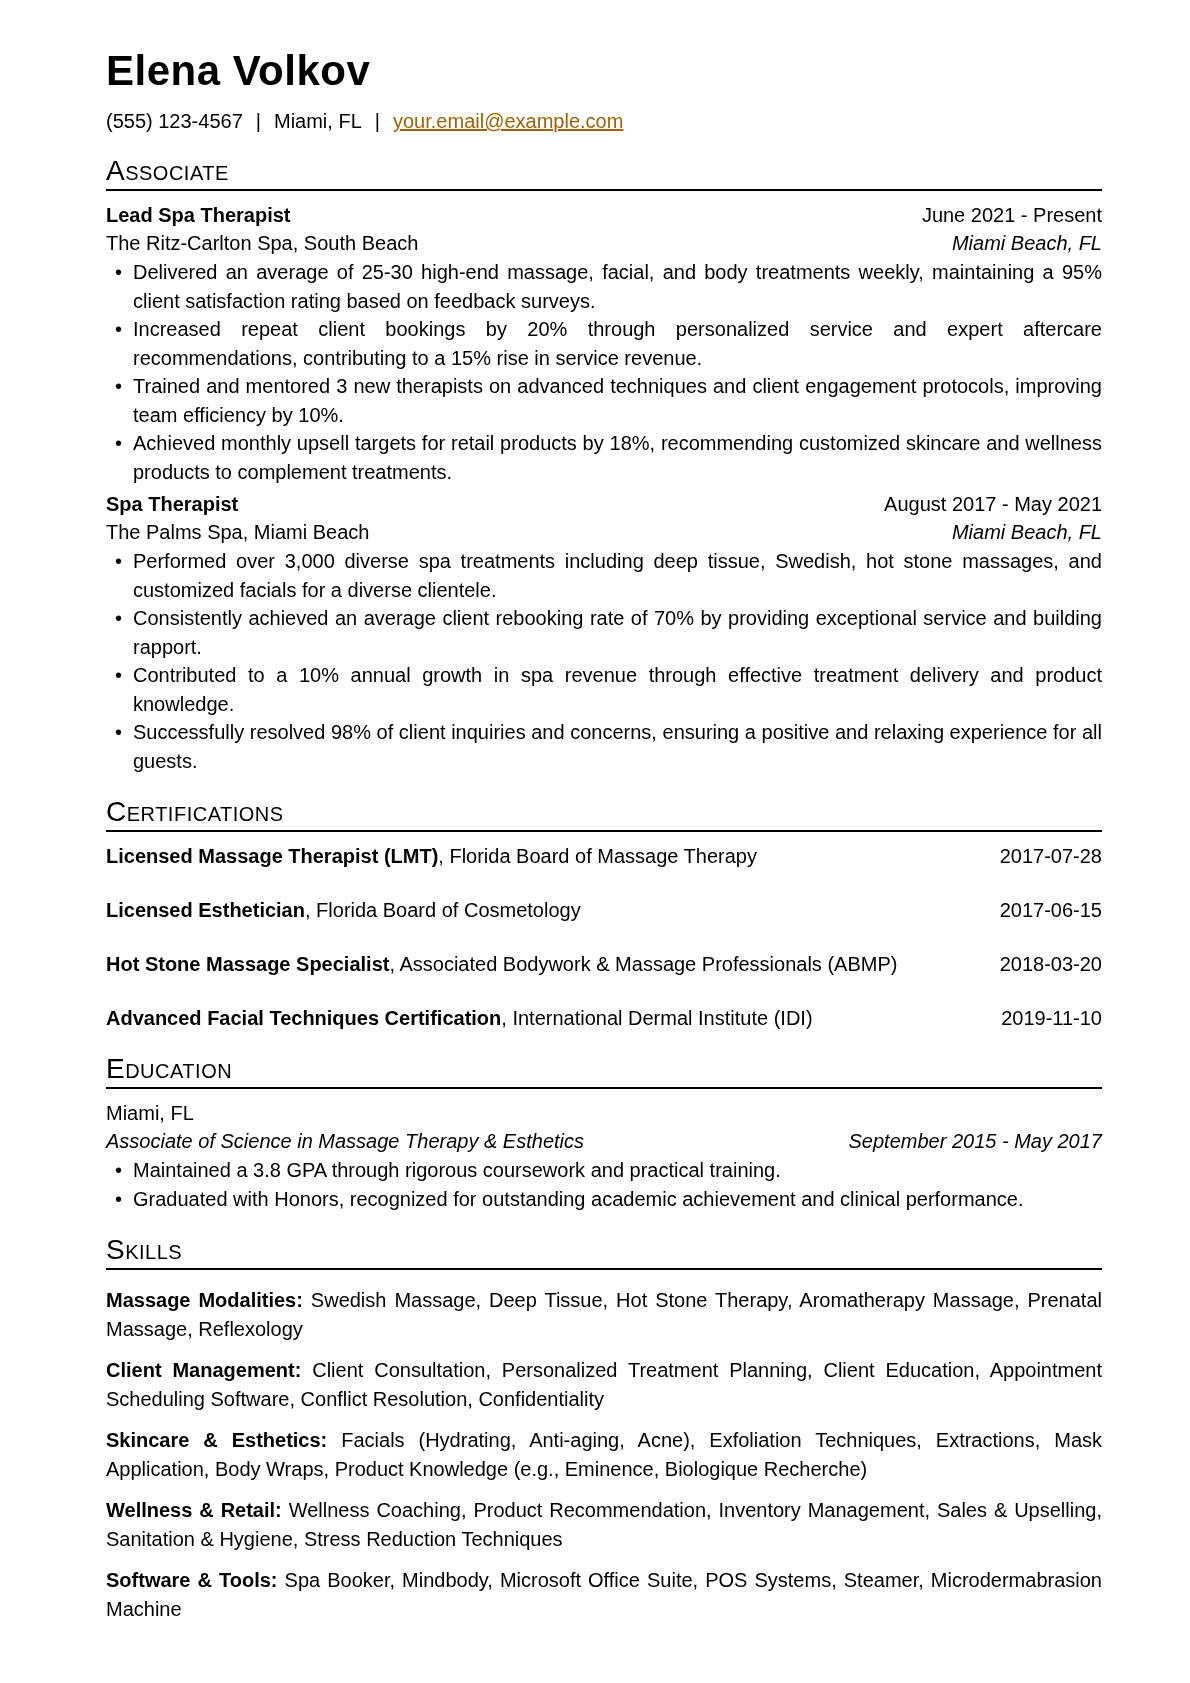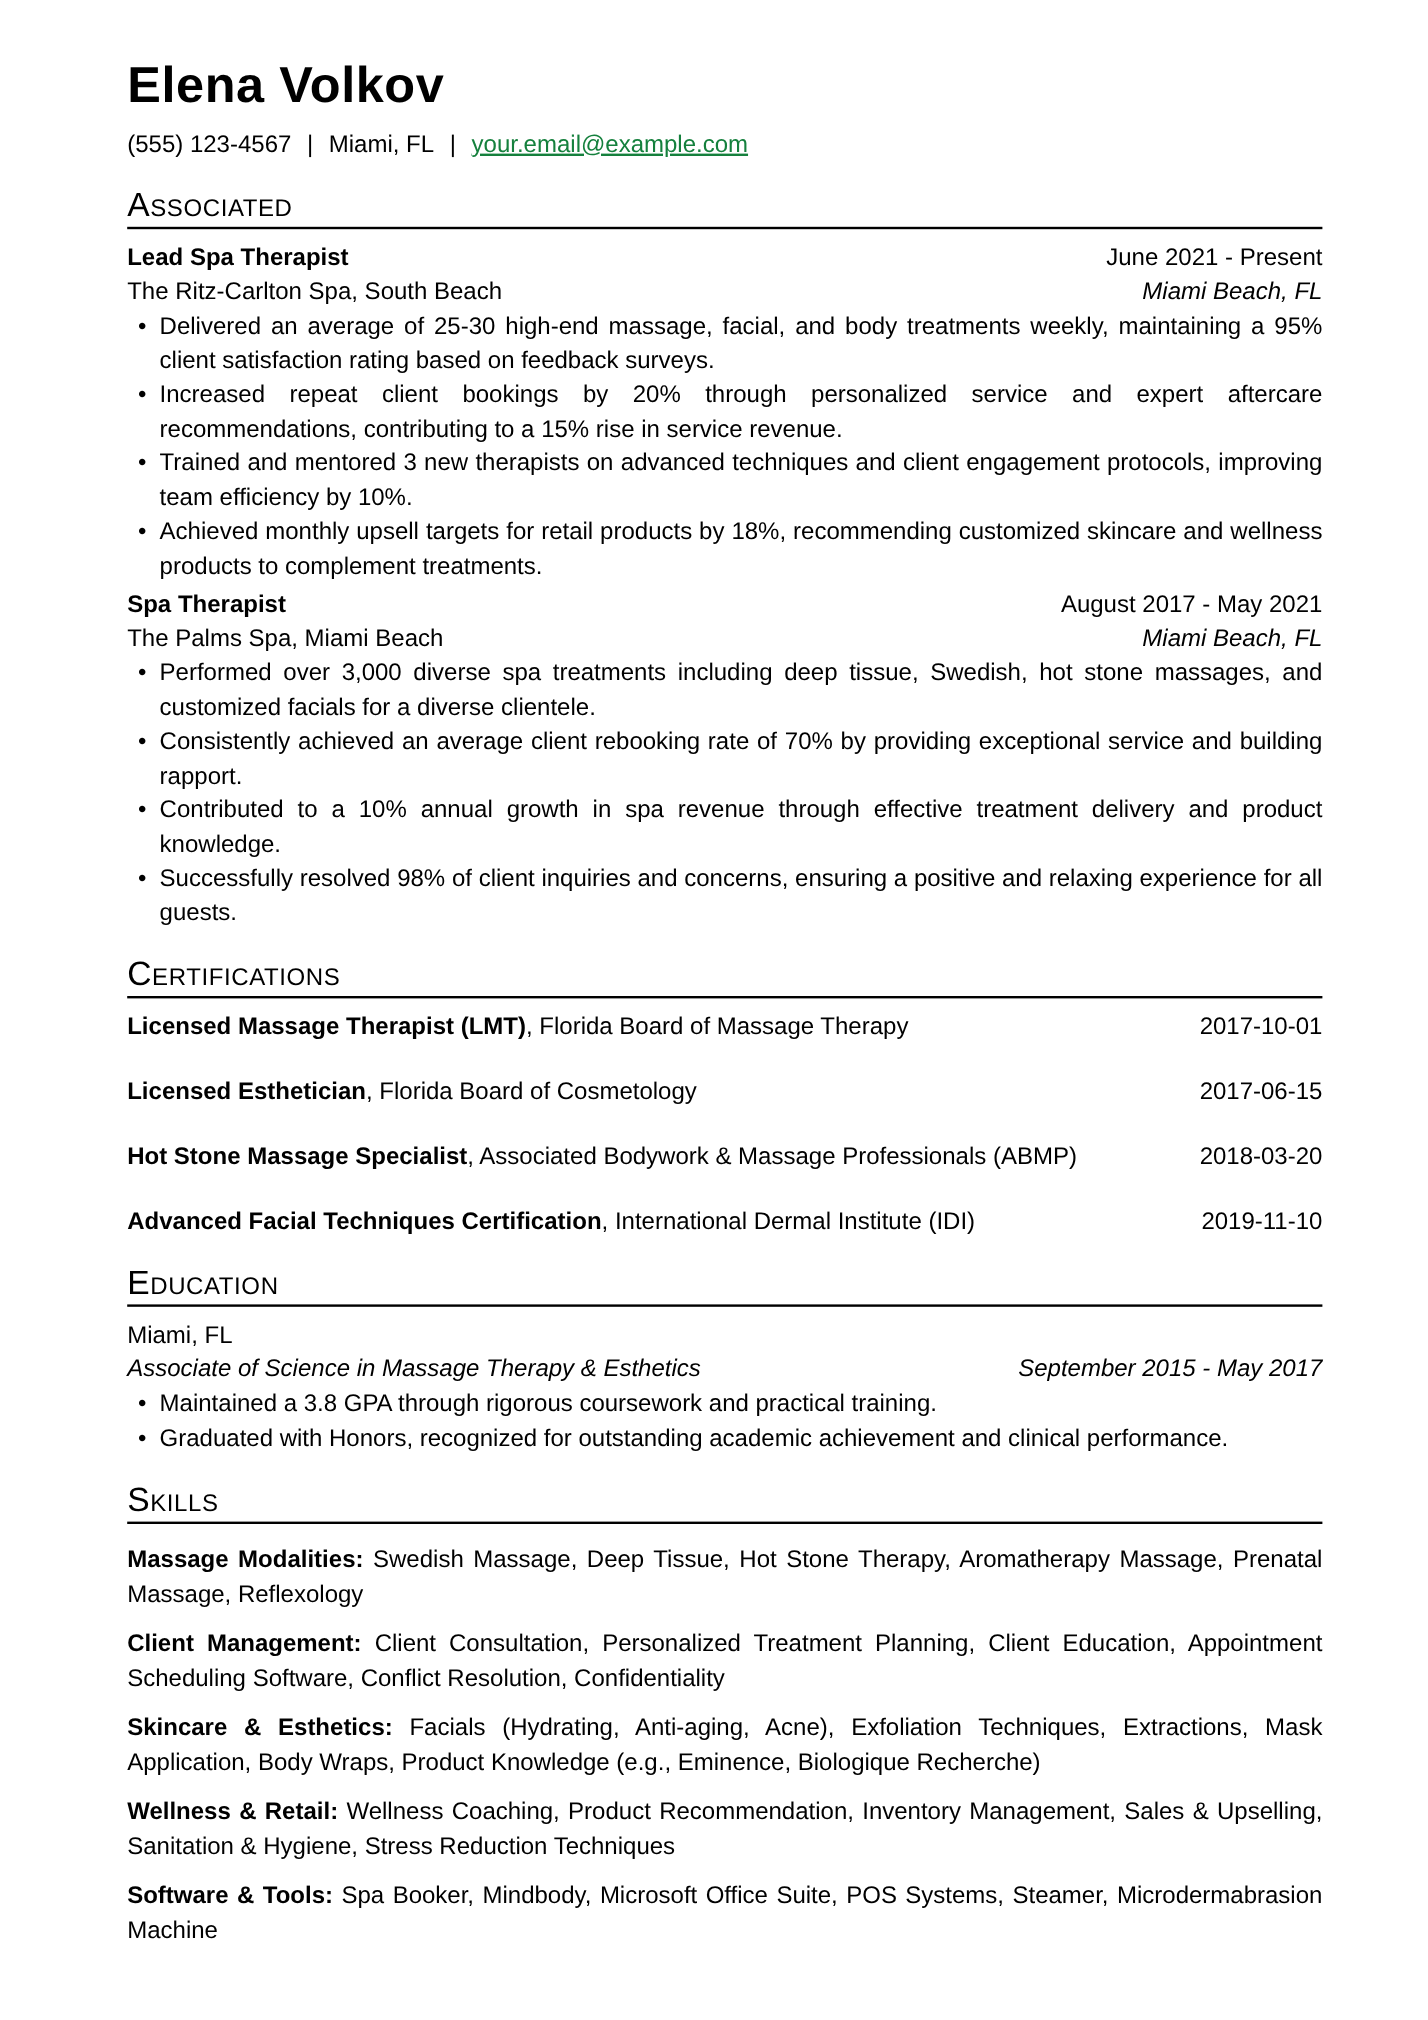--- a/index.html
+++ b/index.html
@@ -21,21 +21,21 @@
     margin: 0 0 14px 0;
     line-height: 1.1;
     letter-spacing: 0.5px;
   }
   .contact-line {
     font-size: 20px;
     line-height: 26px;
     margin-bottom: 18px;
   }
   .contact-sep { margin: 0 13px; }
-  .email-link { color: #15803d; text-decoration: underline; cursor: pointer; }
+  .email-link { color: #a16207; text-decoration: underline; cursor: pointer; }
 
   
   .section-heading {
     font-variant: small-caps;
     font-weight: normal;
     font-size: 28px;
     line-height: 30px;
     letter-spacing: 0.5px;
     margin: 22px 0 0 0;
     padding-bottom: 3px;
@@ -102,21 +102,21 @@
 </head>
 <body>
 
 <div class="page">
 
   <h1 class="name">Elena Volkov</h1>
   <div class="contact-line">
     <span>(555) 123-4567</span><span class="contact-sep">|</span><span>Miami, FL</span><span class="contact-sep">|</span><a class="email-link">your.email@example.com</a>
   </div>
 
-  <h2 class="section-heading">Associated</h2>
+  <h2 class="section-heading">Associate</h2>
   <div class="section-body">
 
     <div class="job">
       <div class="row">
         <span class="job-title">Lead Spa Therapist</span>
         <span class="job-dates">June 2021 - Present</span>
       </div>
       <div class="row">
         <span class="job-company">The Ritz-Carlton Spa, South Beach</span>
         <span class="job-location">Miami Beach, FL</span>
@@ -145,21 +145,21 @@
         <div class="bullet">Successfully resolved 98% of client inquiries and concerns, ensuring a positive and relaxing experience for all guests.</div>
       </div>
     </div>
 
   </div>
 
   <h2 class="section-heading">Certifications</h2>
   <div class="section-body">
     <div class="cert-row">
       <span class="cert-left"><span class="cert-name">Licensed Massage Therapist (LMT)</span><span class="cert-issuer">Florida Board of Massage Therapy</span></span>
-      <span class="cert-date">2017-10-01</span>
+      <span class="cert-date">2017-07-28</span>
     </div>
     <div class="cert-row">
       <span class="cert-left"><span class="cert-name">Licensed Esthetician</span><span class="cert-issuer">Florida Board of Cosmetology</span></span>
       <span class="cert-date">2017-06-15</span>
     </div>
     <div class="cert-row">
       <span class="cert-left"><span class="cert-name">Hot Stone Massage Specialist</span><span class="cert-issuer">Associated Bodywork &amp; Massage Professionals (ABMP)</span></span>
       <span class="cert-date">2018-03-20</span>
     </div>
     <div class="cert-row">

